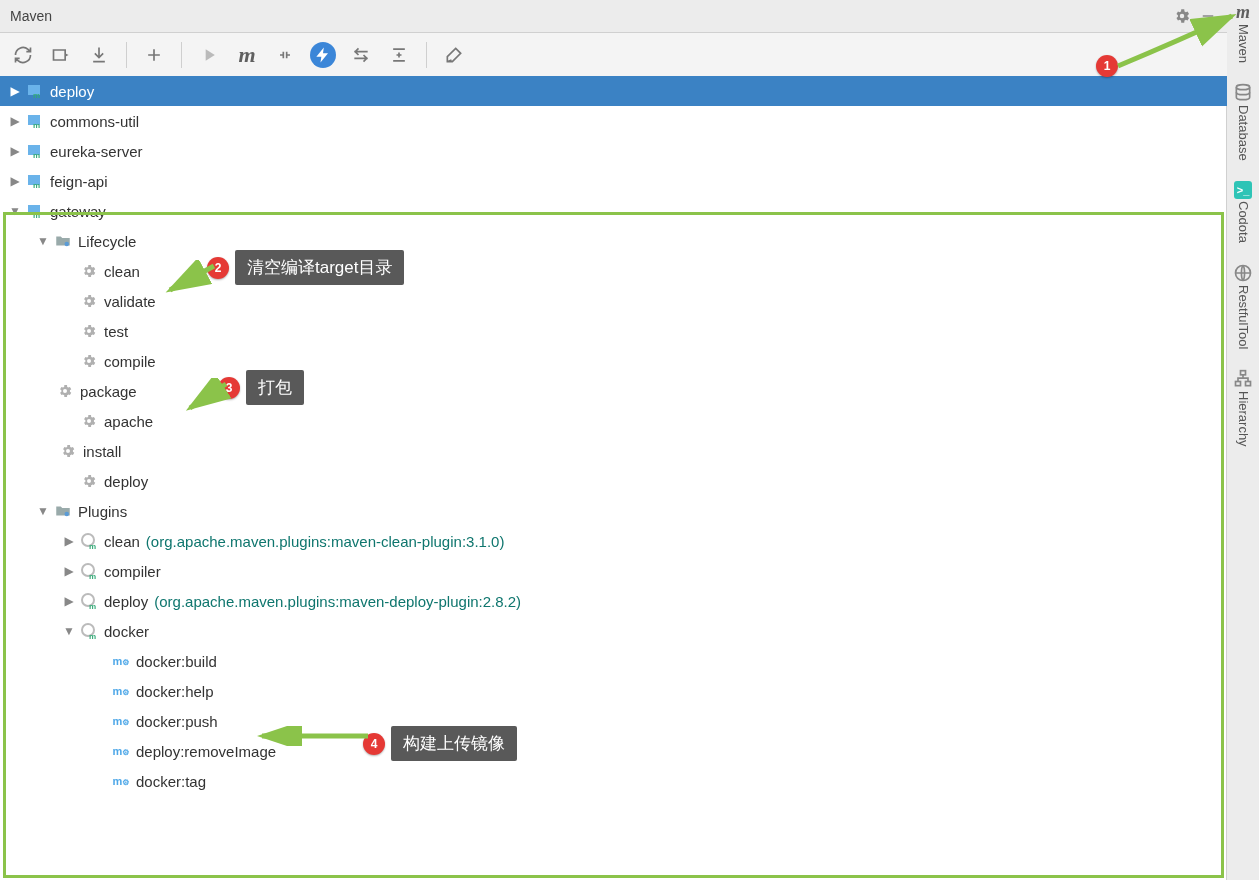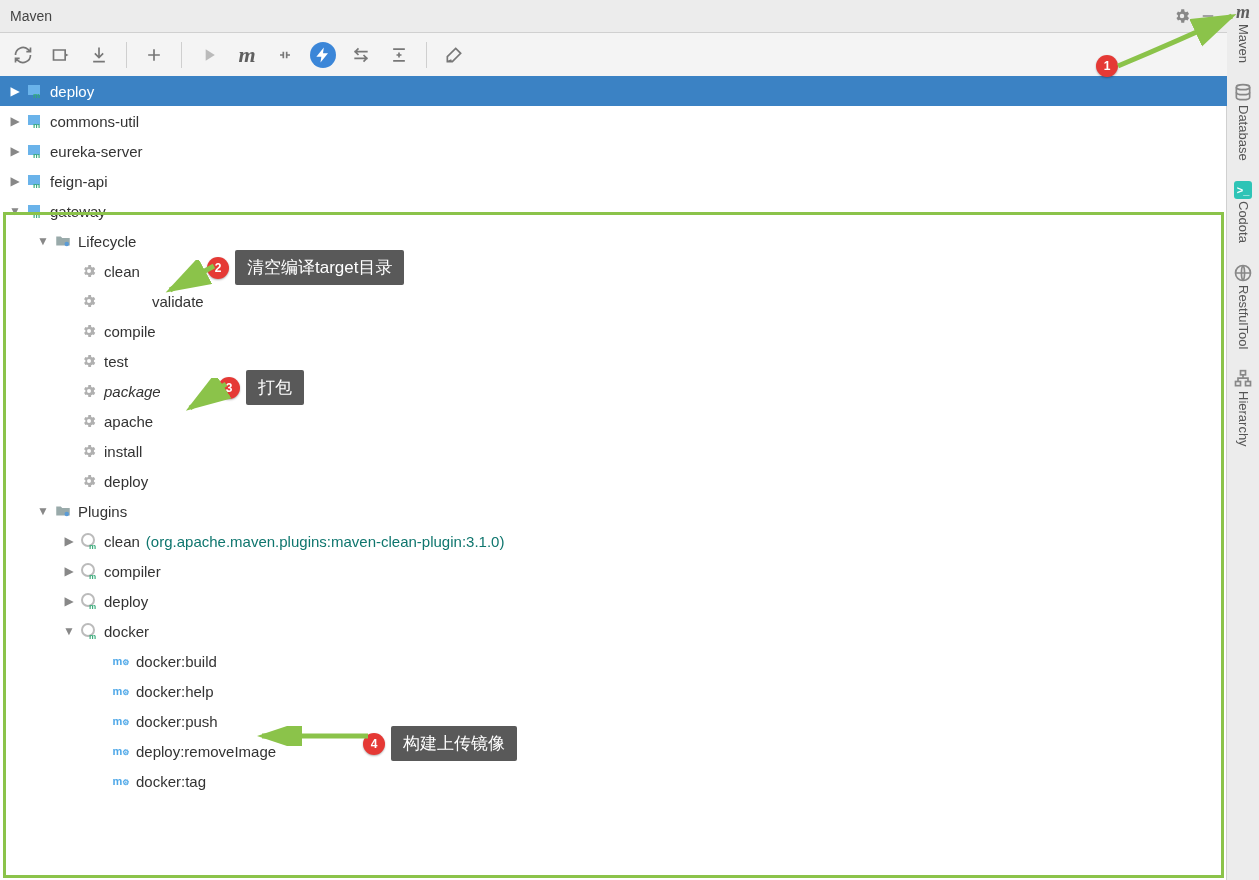--- a/index.html
+++ b/index.html
@@ -221,61 +221,61 @@
       </div>
       <div id="lifecycle-list">
           <div class="row" style="padding-left: 80px;">
             <span class="micon gear-ic">
               <svg width="16" height="16" viewBox="0 0 24 24" fill="#b0b0b0">
                 <path d="M19.4 13a7.5 7.5 0 000-2l2-1.6-2-3.4-2.4.9a7.5 7.5 0 00-1.7-1L15 3h-4l-.3 2.9a7.5 7.5 0 00-1.7 1L6.6 6 4.6 9.4 6.6 11a7.5 7.5 0 000 2l-2 1.6 2 3.4 2.4-.9c.5.4 1.1.8 1.7 1L11 21h4l.3-2.9c.6-.2 1.2-.6 1.7-1l2.4.9 2-3.4-2-1.6zM12 15a3 3 0 110-6 3 3 0 010 6z"></path>
               </svg>
             </span>
             <span class="txt">clean</span>
           </div>
-          <div class="row" style="padding-left: 80px; gap: 48px;">
+          <div class="row" style="padding-left: 80px;">
             <span class="micon gear-ic">
               <svg width="16" height="16" viewBox="0 0 24 24" fill="#b0b0b0">
                 <path d="M19.4 13a7.5 7.5 0 000-2l2-1.6-2-3.4-2.4.9a7.5 7.5 0 00-1.7-1L15 3h-4l-.3 2.9a7.5 7.5 0 00-1.7 1L6.6 6 4.6 9.4 6.6 11a7.5 7.5 0 000 2l-2 1.6 2 3.4 2.4-.9c.5.4 1.1.8 1.7 1L11 21h4l.3-2.9c.6-.2 1.2-.6 1.7-1l2.4.9 2-3.4-2-1.6zM12 15a3 3 0 110-6 3 3 0 010 6z"></path>
               </svg>
             </span>
             <span class="txt">validate</span>
           </div>
           <div class="row" style="padding-left: 80px;">
             <span class="micon gear-ic">
               <svg width="16" height="16" viewBox="0 0 24 24" fill="#b0b0b0">
                 <path d="M19.4 13a7.5 7.5 0 000-2l2-1.6-2-3.4-2.4.9a7.5 7.5 0 00-1.7-1L15 3h-4l-.3 2.9a7.5 7.5 0 00-1.7 1L6.6 6 4.6 9.4 6.6 11a7.5 7.5 0 000 2l-2 1.6 2 3.4 2.4-.9c.5.4 1.1.8 1.7 1L11 21h4l.3-2.9c.6-.2 1.2-.6 1.7-1l2.4.9 2-3.4-2-1.6zM12 15a3 3 0 110-6 3 3 0 010 6z"></path>
               </svg>
             </span>
+            <span class="txt">test</span>
+          </div>
+          <div class="row" style="padding-left: 80px;">
+            <span class="micon gear-ic">
+              <svg width="16" height="16" viewBox="0 0 24 24" fill="#b0b0b0">
+                <path d="M19.4 13a7.5 7.5 0 000-2l2-1.6-2-3.4-2.4.9a7.5 7.5 0 00-1.7-1L15 3h-4l-.3 2.9a7.5 7.5 0 00-1.7 1L6.6 6 4.6 9.4 6.6 11a7.5 7.5 0 000 2l-2 1.6 2 3.4 2.4-.9c.5.4 1.1.8 1.7 1L11 21h4l.3-2.9c.6-.2 1.2-.6 1.7-1l2.4.9 2-3.4-2-1.6zM12 15a3 3 0 110-6 3 3 0 010 6z"></path>
+              </svg>
+            </span>
             <span class="txt">compile</span>
           </div>
-          <div class="row" style="padding-left: 80px;">
-            <span class="micon gear-ic">
-              <svg width="16" height="16" viewBox="0 0 24 24" fill="#b0b0b0">
-                <path d="M19.4 13a7.5 7.5 0 000-2l2-1.6-2-3.4-2.4.9a7.5 7.5 0 00-1.7-1L15 3h-4l-.3 2.9a7.5 7.5 0 00-1.7 1L6.6 6 4.6 9.4 6.6 11a7.5 7.5 0 000 2l-2 1.6 2 3.4 2.4-.9c.5.4 1.1.8 1.7 1L11 21h4l.3-2.9c.6-.2 1.2-.6 1.7-1l2.4.9 2-3.4-2-1.6zM12 15a3 3 0 110-6 3 3 0 010 6z"></path>
-              </svg>
-            </span>
-            <span class="txt">test</span>
-          </div>
-          <div class="row" style="padding-left: 80px; font-style: italic;">
+          <div class="row" style="padding-left: 56px;">
             <span class="micon gear-ic">
               <svg width="16" height="16" viewBox="0 0 24 24" fill="#b0b0b0">
                 <path d="M19.4 13a7.5 7.5 0 000-2l2-1.6-2-3.4-2.4.9a7.5 7.5 0 00-1.7-1L15 3h-4l-.3 2.9a7.5 7.5 0 00-1.7 1L6.6 6 4.6 9.4 6.6 11a7.5 7.5 0 000 2l-2 1.6 2 3.4 2.4-.9c.5.4 1.1.8 1.7 1L11 21h4l.3-2.9c.6-.2 1.2-.6 1.7-1l2.4.9 2-3.4-2-1.6zM12 15a3 3 0 110-6 3 3 0 010 6z"></path>
               </svg>
             </span>
             <span class="txt">package</span>
           </div>
           <div class="row" style="padding-left: 80px;">
             <span class="micon gear-ic">
               <svg width="16" height="16" viewBox="0 0 24 24" fill="#b0b0b0">
                 <path d="M19.4 13a7.5 7.5 0 000-2l2-1.6-2-3.4-2.4.9a7.5 7.5 0 00-1.7-1L15 3h-4l-.3 2.9a7.5 7.5 0 00-1.7 1L6.6 6 4.6 9.4 6.6 11a7.5 7.5 0 000 2l-2 1.6 2 3.4 2.4-.9c.5.4 1.1.8 1.7 1L11 21h4l.3-2.9c.6-.2 1.2-.6 1.7-1l2.4.9 2-3.4-2-1.6zM12 15a3 3 0 110-6 3 3 0 010 6z"></path>
               </svg>
             </span>
             <span class="txt">apache</span>
           </div>
-          <div class="row" style="padding-left: 80px;">
+          <div class="row" style="padding-left: 51px; margin-left: 8px;">
             <span class="micon gear-ic">
               <svg width="16" height="16" viewBox="0 0 24 24" fill="#b0b0b0">
                 <path d="M19.4 13a7.5 7.5 0 000-2l2-1.6-2-3.4-2.4.9a7.5 7.5 0 00-1.7-1L15 3h-4l-.3 2.9a7.5 7.5 0 00-1.7 1L6.6 6 4.6 9.4 6.6 11a7.5 7.5 0 000 2l-2 1.6 2 3.4 2.4-.9c.5.4 1.1.8 1.7 1L11 21h4l.3-2.9c.6-.2 1.2-.6 1.7-1l2.4.9 2-3.4-2-1.6zM12 15a3 3 0 110-6 3 3 0 010 6z"></path>
               </svg>
             </span>
             <span class="txt">install</span>
           </div>
           <div class="row" style="padding-left: 80px;">
             <span class="micon gear-ic">
               <svg width="16" height="16" viewBox="0 0 24 24" fill="#b0b0b0">
@@ -320,20 +320,21 @@
           </div>
           <div class="row" style="padding-left: 58px;">
             <span class="chev">▶</span>
             <span class="micon">
               <svg width="18" height="18">
                 <circle cx="8" cy="8" r="6" fill="none" stroke="#bbb" stroke-width="2"></circle>
                 <text x="9" y="17" font-size="8" fill="#3a7" font-weight="bold">m</text>
               </svg>
             </span>
             <span class="txt">deploy</span>
+            <span class="hint">(org.apache.maven.plugins:maven-deploy-plugin:2.8.2)</span>
           </div>
           <div class="row" style="padding-left: 58px;">
             <span class="chev">▼</span>
             <span class="micon">
               <svg width="18" height="18">
                 <circle cx="8" cy="8" r="6" fill="none" stroke="#bbb" stroke-width="2"></circle>
                 <text x="9" y="17" font-size="8" fill="#3a7" font-weight="bold">m</text>
               </svg>
             </span>
             <span class="txt">docker</span>

